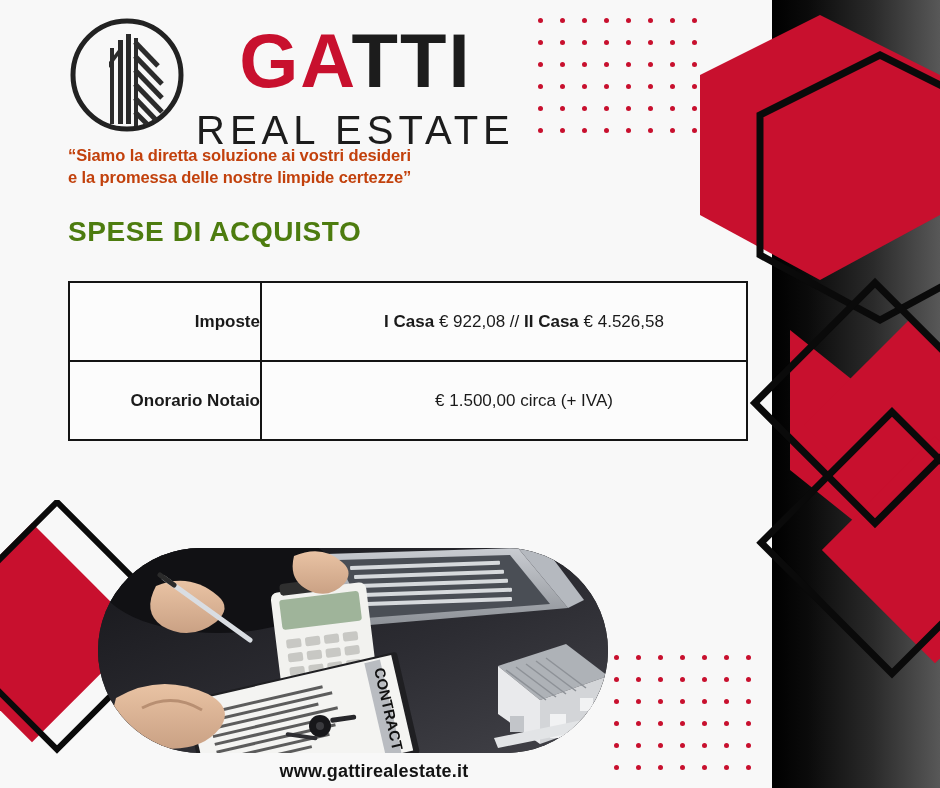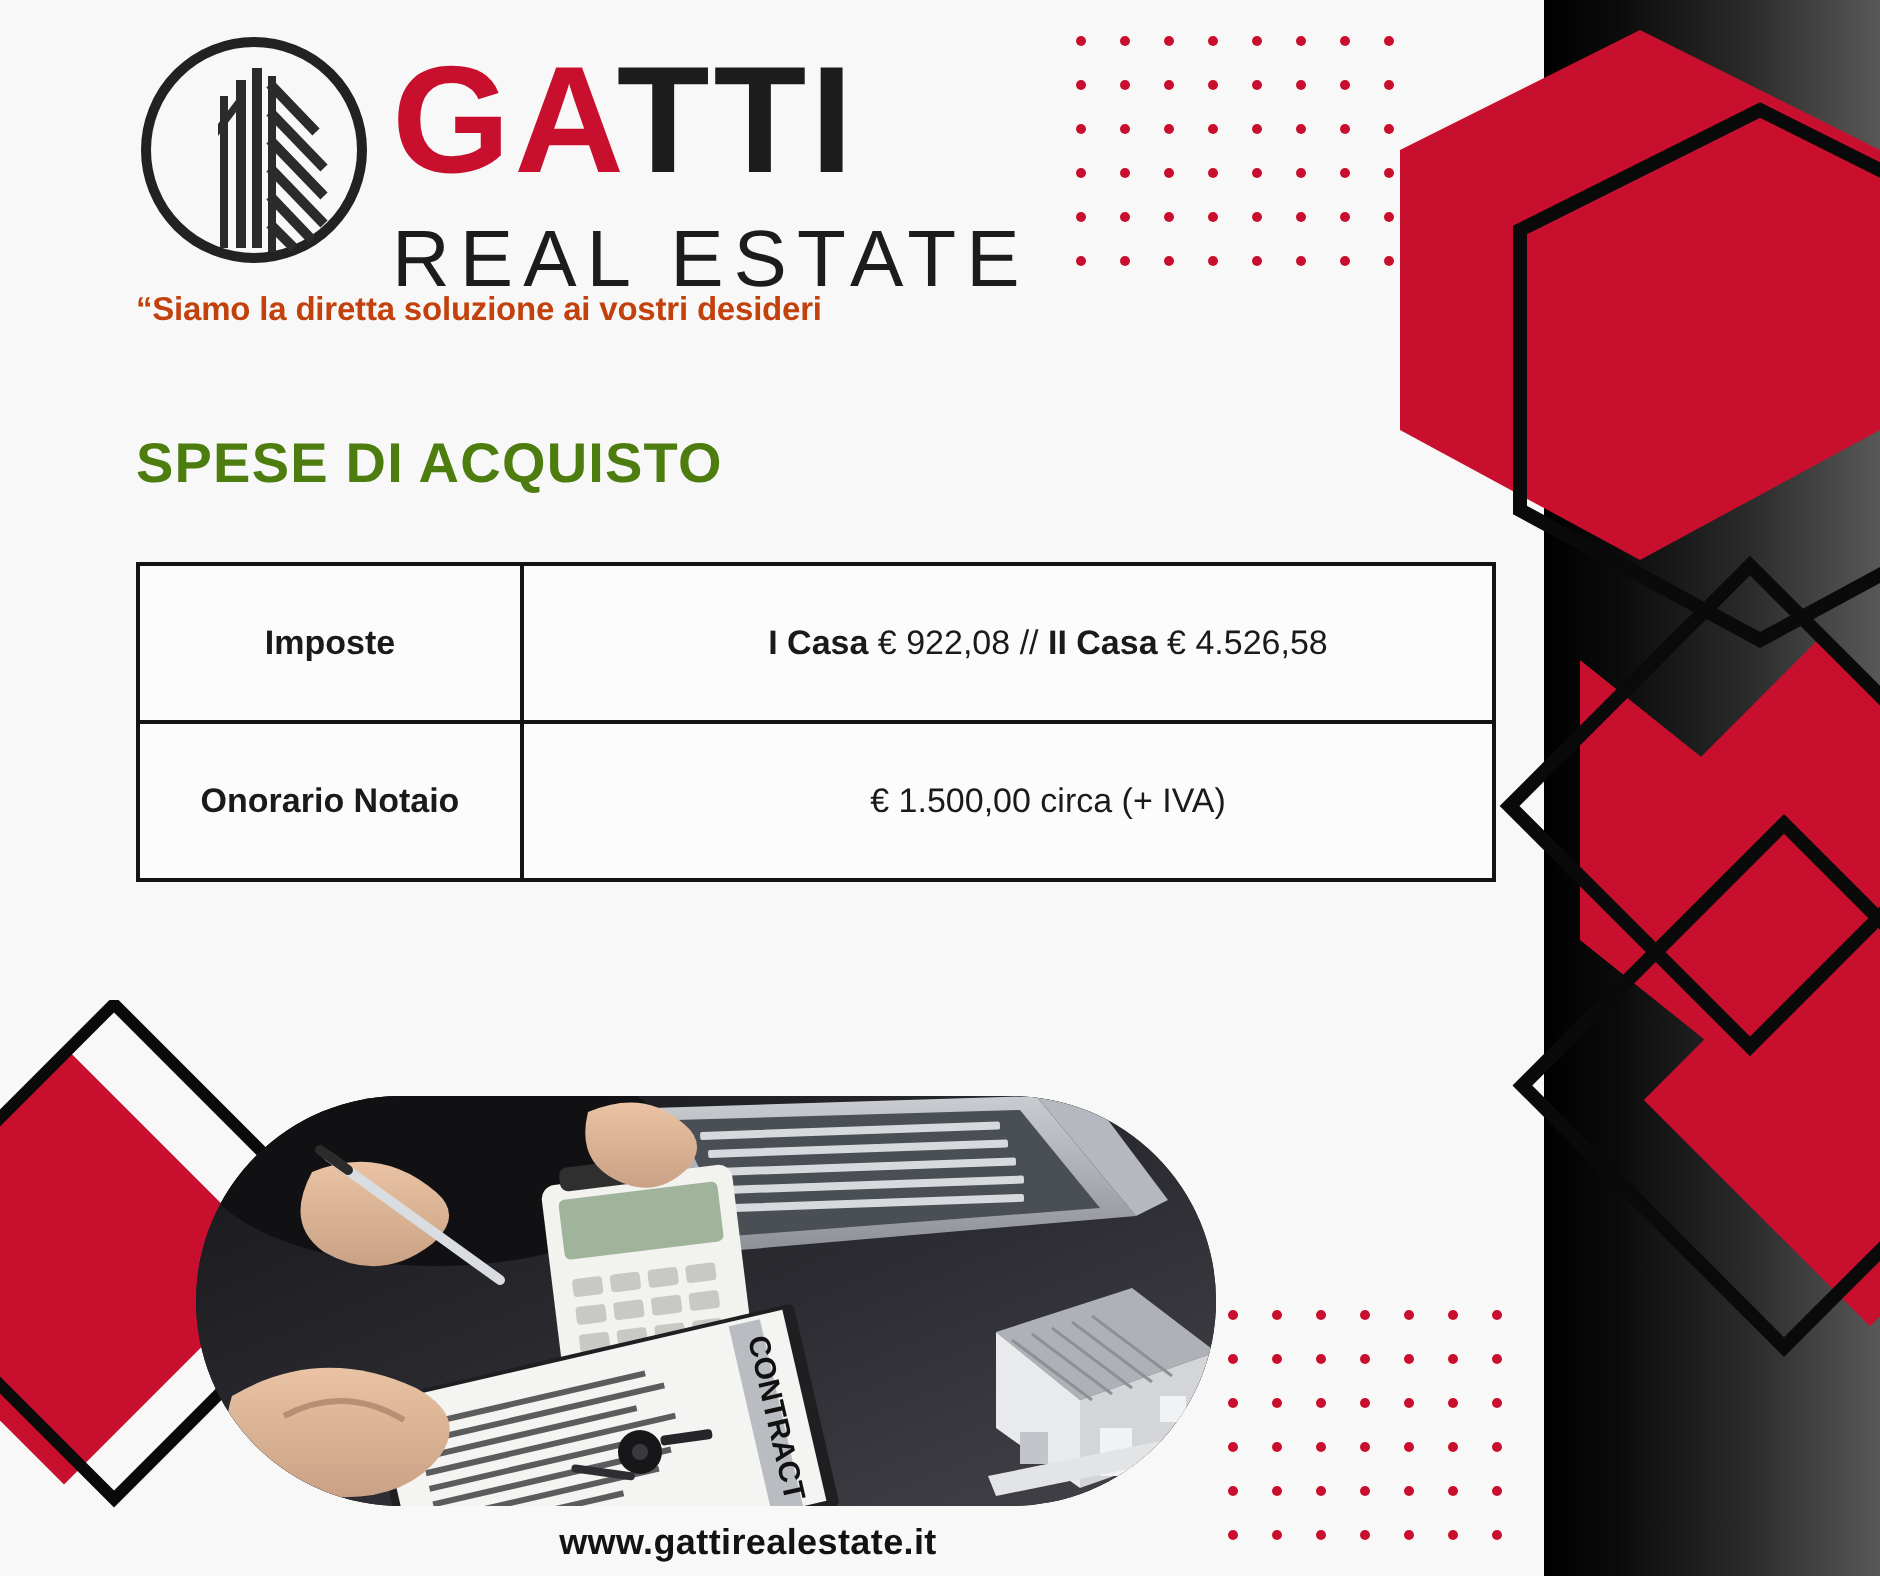--- a/index.html
+++ b/index.html
@@ -22,21 +22,21 @@
   #deco-right{position:absolute;top:0;right:0;width:300px;height:788px;overflow:hidden;pointer-events:none;}
   #deco-left{position:absolute;left:0;top:500px;width:190px;height:288px;overflow:hidden;pointer-events:none;}
 
   
   .dotgrid{position:absolute;}
   .dot{position:absolute;width:5px;height:5px;border-radius:50%;background:#c8102e;}
 
   
   #logo-row{position:absolute;left:68px;top:12px;width:470px;height:125px;}
   #logo-mark{position:absolute;left:0;top:4px;width:118px;height:118px;}
-  #logo-words{position:absolute;left:128px;top:14px;}
+  #logo-words{position:absolute;left:128px;top:14px;text-align:center;}
   #brand-top{
     font-size:76px;line-height:70px;font-weight:700;letter-spacing:2px;
     font-family:"Liberation Sans", sans-serif;
   }
   #brand-top .g{color:#c8102e;}
   #brand-top .k{color:#1c1c1c;}
   #brand-sub{
     font-size:40px;line-height:44px;font-weight:400;letter-spacing:5px;
     color:#1c1c1c;margin-top:12px;
   }
@@ -56,21 +56,21 @@
 
   
   #cost-table{
     position:absolute;left:68px;top:281px;width:680px;
     border-collapse:collapse;background:#fcfcfc;
   }
   #cost-table td{
     border:2px solid #141414;height:79px;vertical-align:middle;
     font-size:17px;color:#1a1a1a;
   }
-  #cost-table td.label{width:192px;text-align:center;font-weight:700;}
+  #cost-table td.label{width:192px;text-align:right;font-weight:700;}
   #cost-table td.value{text-align:center;font-weight:400;padding-left:40px;}
   #cost-table td.value b{font-weight:700;}
 
   
   #photo{
     position:absolute;left:98px;top:548px;width:510px;height:205px;
     border-radius:110px;overflow:hidden;background:#1a1a1a;
   }
   #photo svg{display:block;width:100%;height:100%;}
 
@@ -225,20 +225,21 @@
     </svg>
   </div>
   <div id="logo-words">
     <div id="brand-top"><span class="g">GA</span><span class="k">TTI</span></div>
     <div id="brand-sub">REAL ESTATE</div>
   </div>
 </div>
 
 <div id="tagline">
   <div>“Siamo la diretta soluzione ai vostri desideri</div>
+  <div>e la promessa delle nostre limpide certezze”</div>
 </div>
 
 <div id="section-title">SPESE DI ACQUISTO</div>
 
 <table id="cost-table">
   <tbody>
     <tr>
       <td class="label">Imposte</td>
       <td class="value"><b>I Casa</b><span> € 922,08 </span><span>//</span><b> II Casa</b><span> € 4.526,58</span></td>
     </tr>

